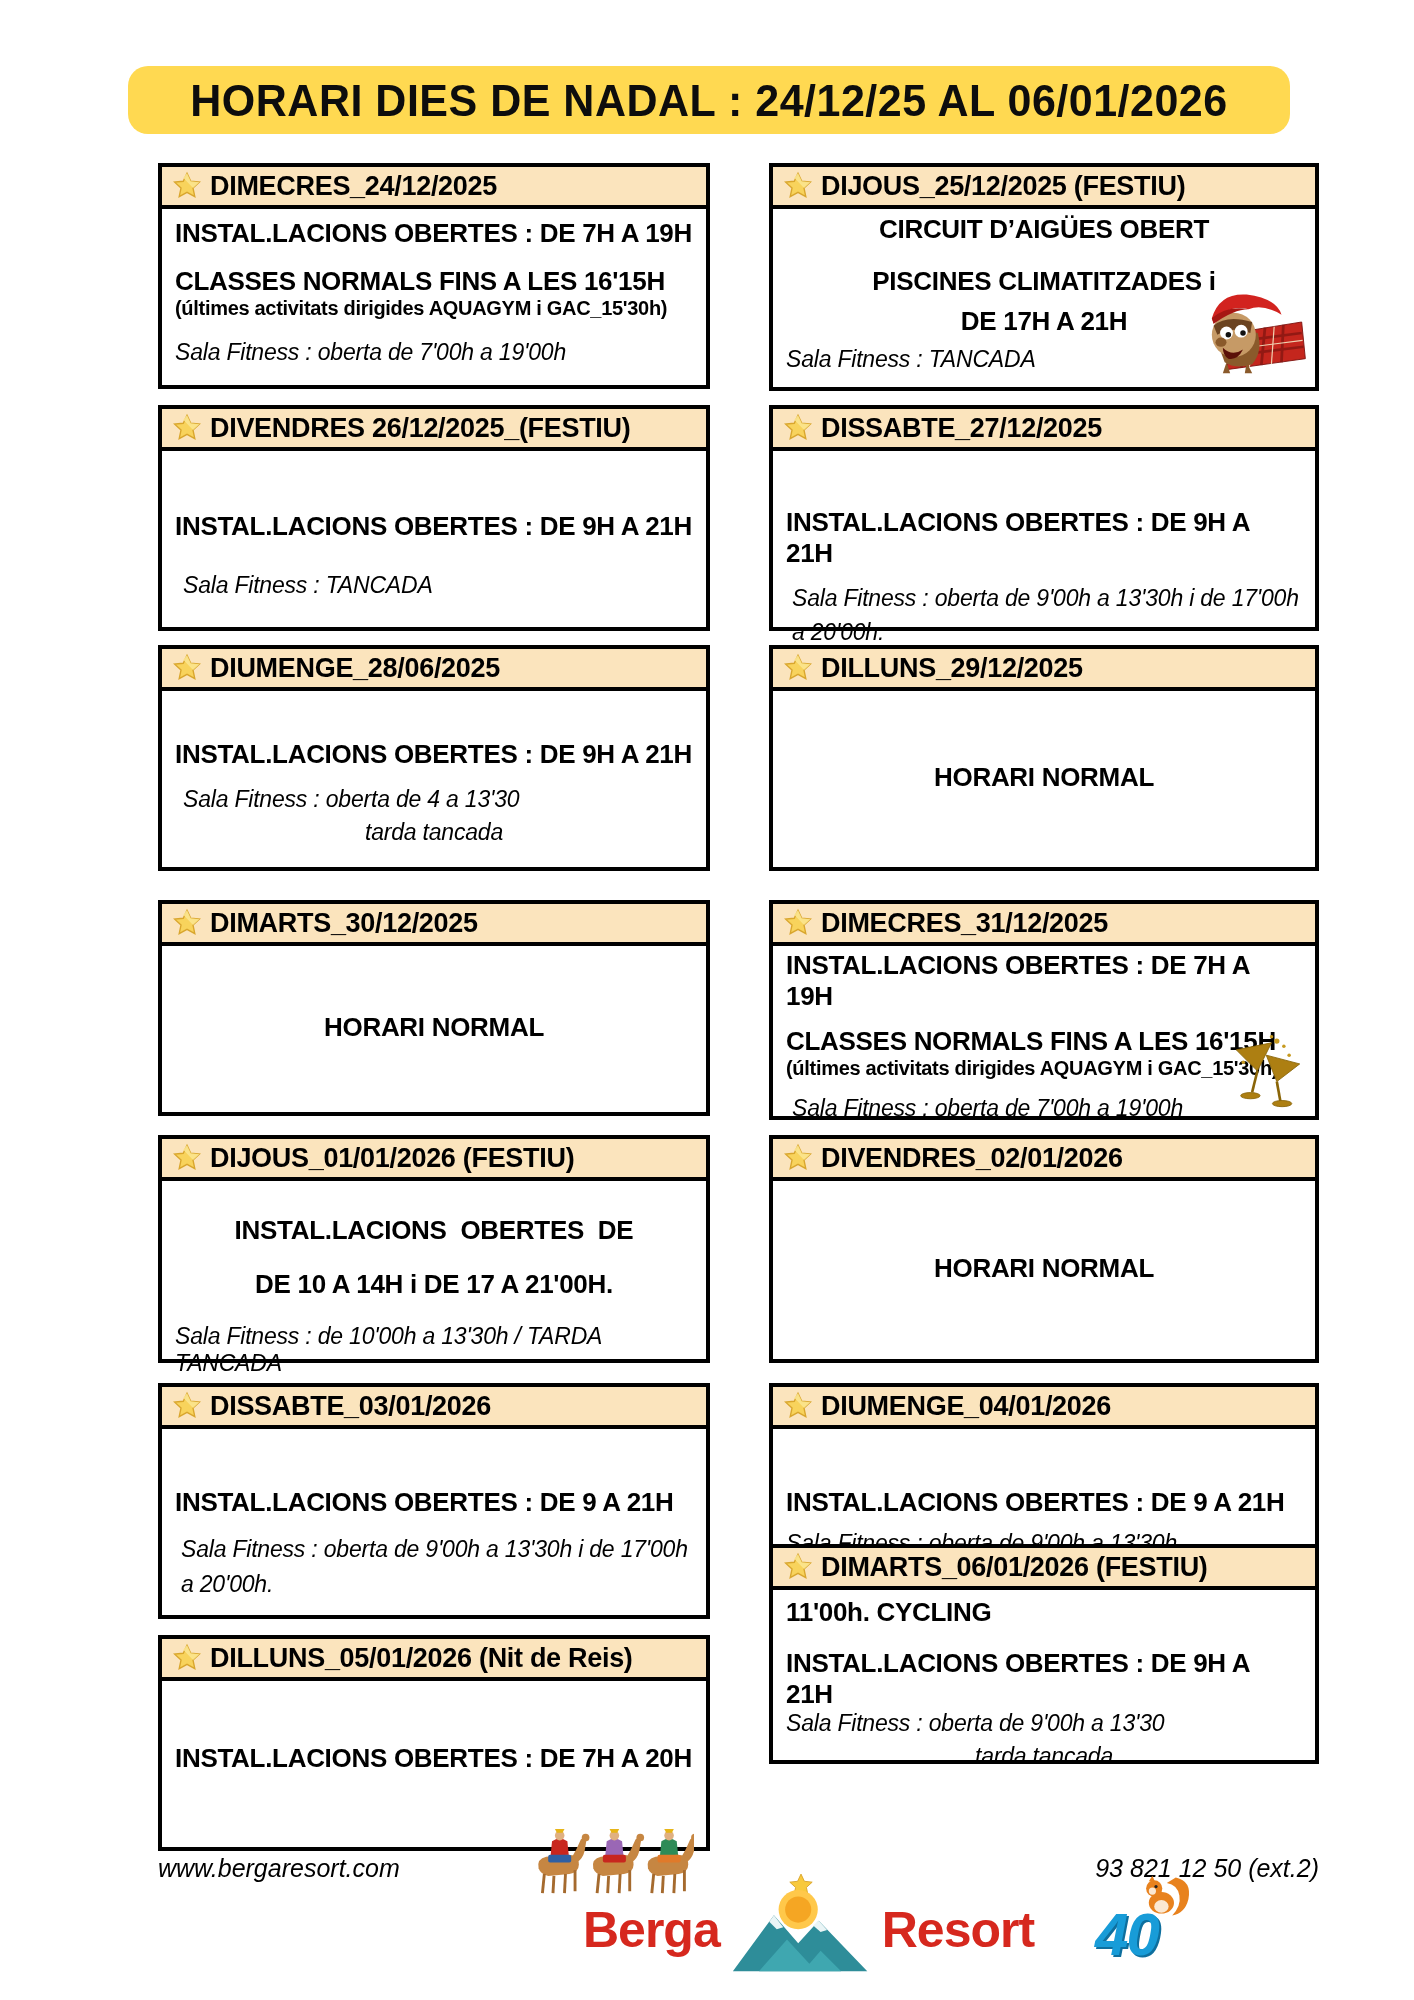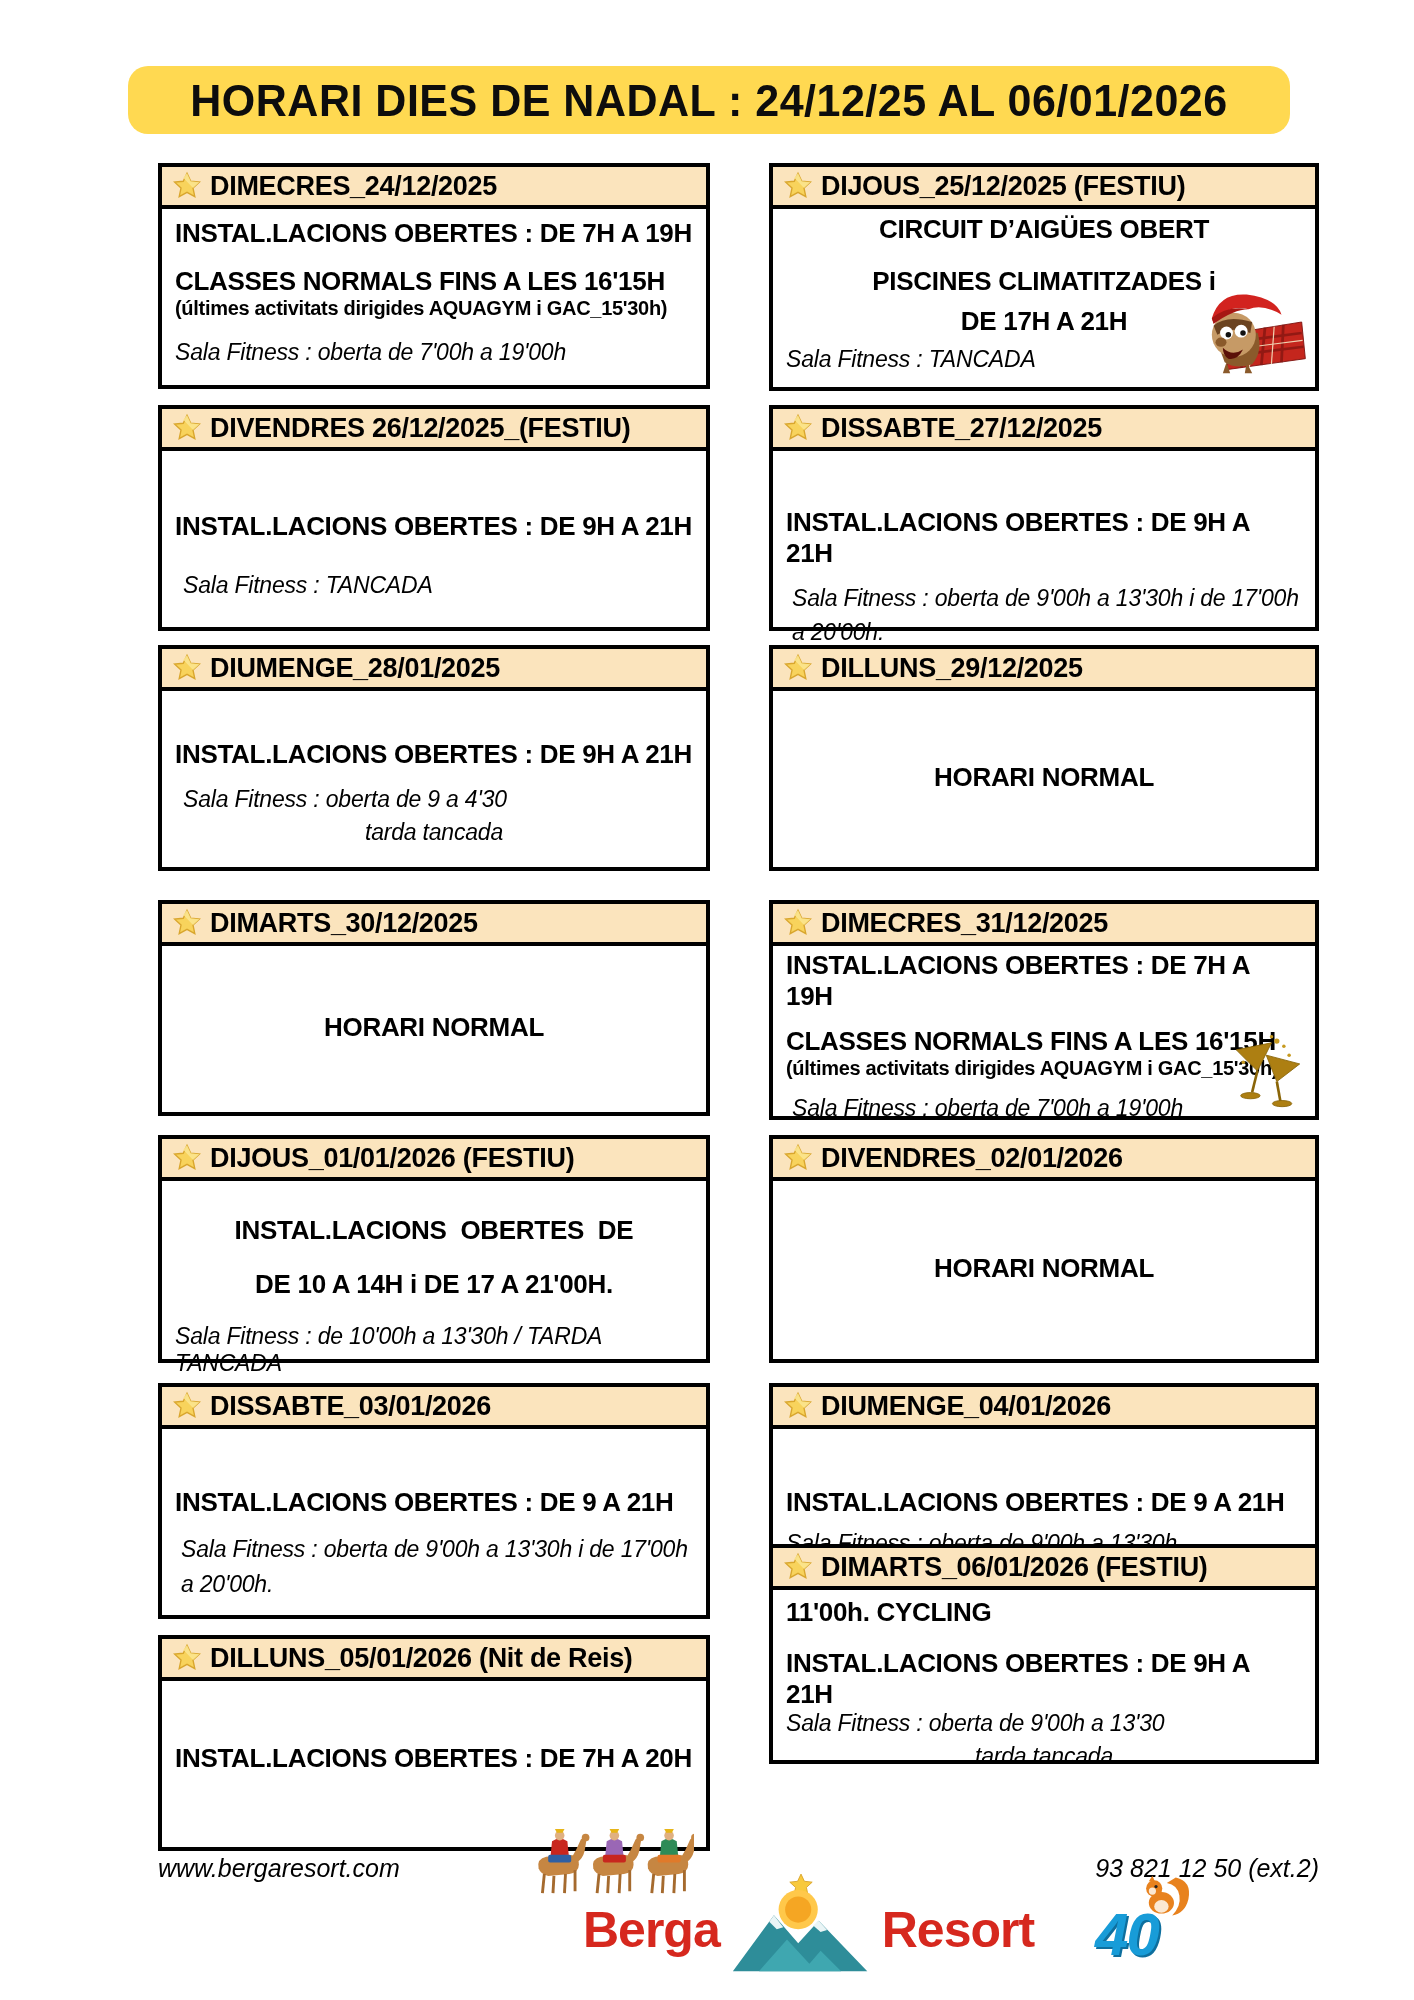--- a/index.html
+++ b/index.html
@@ -146,25 +146,25 @@
   </div>
 
   <div class="card" style="left:158px;top:645px;height:226px">
     <div class="hdr">
       <span class="star">
           <svg viewBox="0 0 32 32" width="30" height="30">
             <path d="M16 2.5l4 8.4 9.2 1-6.8 6.3 1.9 9.1L16 22.7 7.7 27.3l1.9-9.1-6.8-6.3 9.2-1z" fill="#F8D35C" stroke="#D9A62E" stroke-width="1.5"></path>
             <path d="M16 2.5l4 8.4 9.2 1-6.8 6.3-10.4-11z" fill="#FBE48E" opacity=".9"></path>
           </svg>
         </span>
-      <span class="hdr-t">DIUMENGE_28/01/2025</span>
+      <span class="hdr-t">DIUMENGE_28/06/2025</span>
     </div>
     <div class="body">
       <div class="b-line" style="margin-top:48px">INSTAL.LACIONS OBERTES : DE 9H A 21H</div>
-      <div class="i-line" style="margin-top:16px;padding-left:8px">Sala Fitness : oberta de 9 a 4'30</div>
+      <div class="i-line" style="margin-top:16px;padding-left:8px">Sala Fitness : oberta de 4 a 13'30</div>
       <div class="i-line center" style="margin-top:6px">tarda tancada</div>
     </div>
   </div>
 
   <div class="card" style="left:769px;top:645px;width:550px;height:226px">
     <div class="hdr">
       <span class="star">
           <svg viewBox="0 0 32 32" width="30" height="30">
             <path d="M16 2.5l4 8.4 9.2 1-6.8 6.3 1.9 9.1L16 22.7 7.7 27.3l1.9-9.1-6.8-6.3 9.2-1z" fill="#F8D35C" stroke="#D9A62E" stroke-width="1.5"></path>
             <path d="M16 2.5l4 8.4 9.2 1-6.8 6.3-10.4-11z" fill="#FBE48E" opacity=".9"></path>

